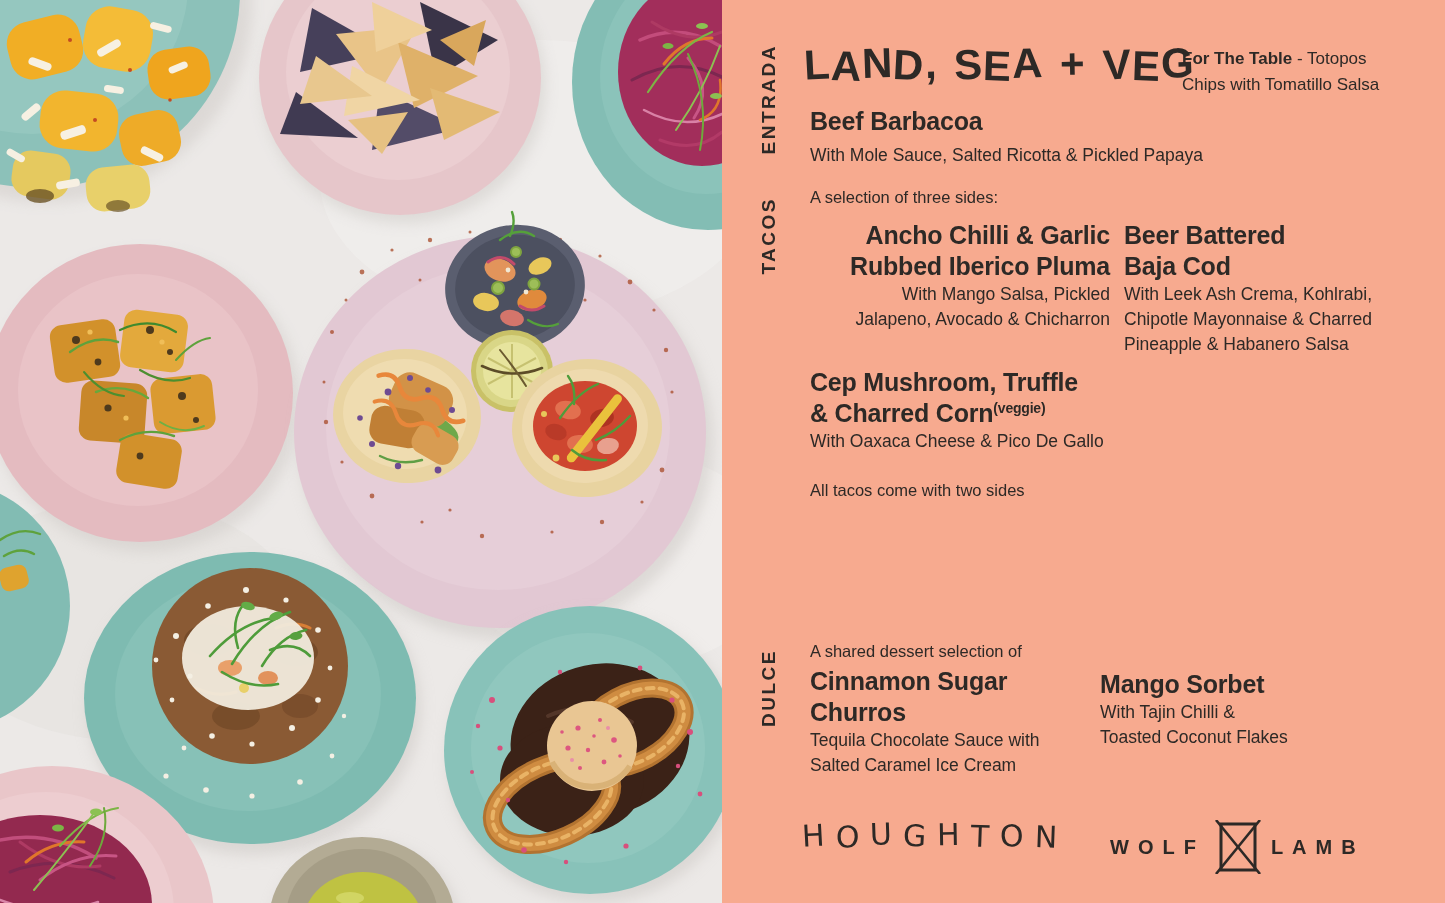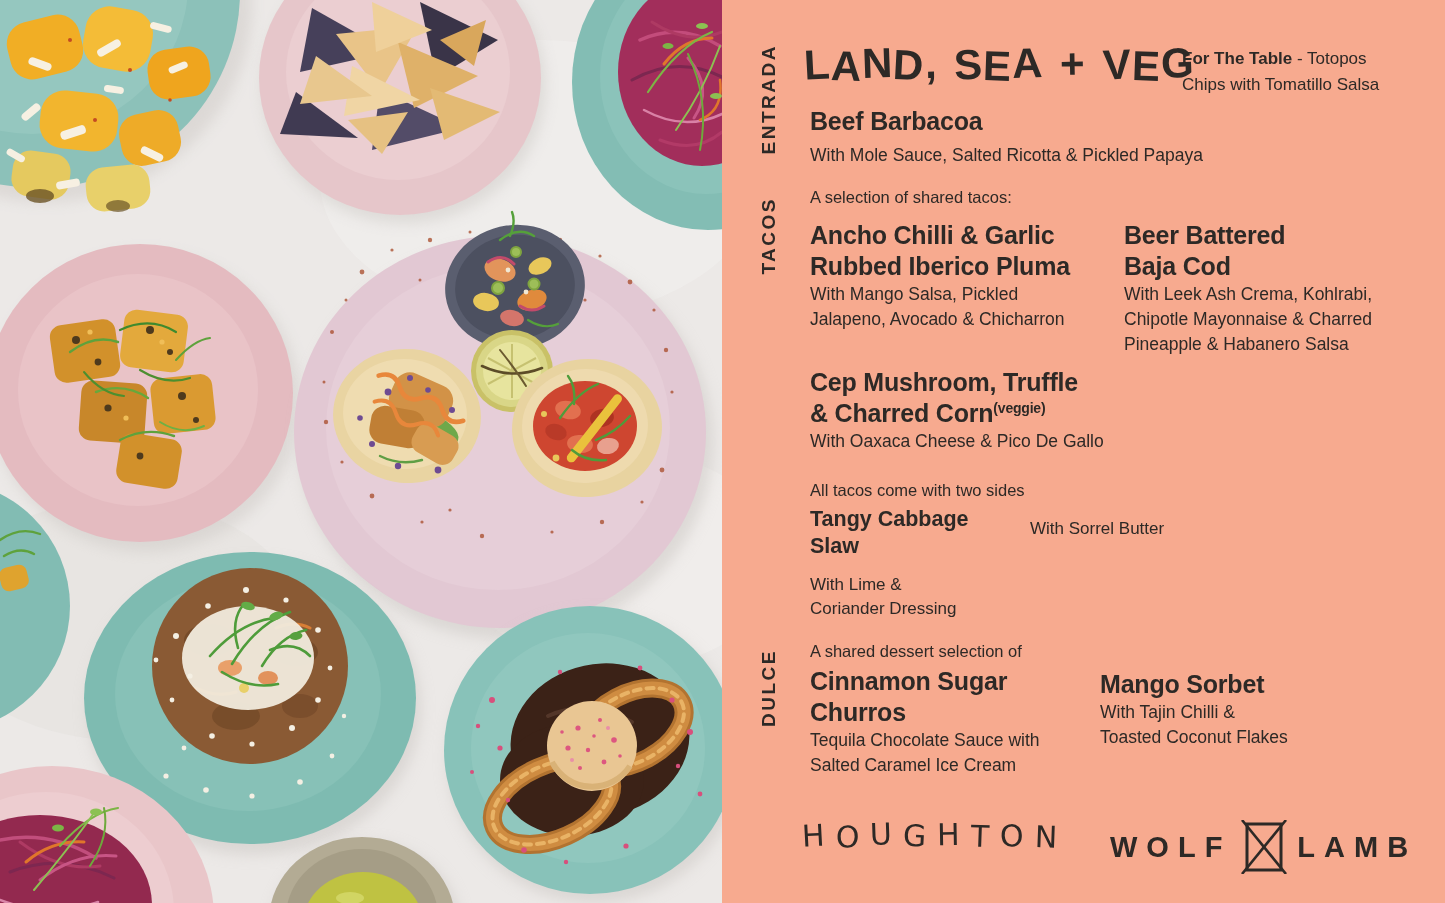--- a/index.html
+++ b/index.html
@@ -13,21 +13,21 @@
   .hand span{display:inline-block;}
   .fortable{font-size:17px;line-height:1.5;width:240px;}
   .b{font-weight:700;}
   .dish-h{font-weight:700;font-size:25px;line-height:1.24;letter-spacing:-0.2px;}
   .dish-h sup{font-size:14px;font-weight:700;}
   .dish-d{font-size:17.5px;line-height:1.42;}
   .intro{font-size:16.5px;}
   .side-h{font-weight:700;font-size:21.5px;line-height:1.26;}
   .side-d{font-size:17px;line-height:1.42;margin-top:13px;}
   .houghton{font-size:30px;letter-spacing:11px;font-weight:400;font-family:"DejaVu Sans",sans-serif;}
-  .wolflamb{display:flex;align-items:center;gap:10px;font-weight:700;font-size:29px;letter-spacing:9px;}
+  .wolflamb{display:flex;align-items:center;gap:10px;font-weight:700;font-size:20px;letter-spacing:9px;}
   .wolflamb svg{display:block;}
 </style>
 </head>
 <body>
 
 <div id="stage">
 
   <svg id="photo" viewBox="0 0 722 903" xmlns="http://www.w3.org/2000/svg">
     <defs>
       <filter id="soft" x="-30%" y="-30%" width="160%" height="160%">
@@ -404,23 +404,23 @@
     <div class="abs title hand" style="left:82px;top:44px;"><span style="transform: rotate(-3deg) translateY(0px);">L</span><span style="transform: rotate(2deg) translateY(1.5px);">A</span><span style="transform: rotate(-2deg) translateY(-1.5px);">N</span><span style="transform: rotate(3deg) translateY(0.5px);">D</span><span style="transform: rotate(-1deg) translateY(-1px);">,</span><span style="transform: rotate(2deg) translateY(1px); width: 0.4em;"> </span><span style="transform: rotate(-3deg) translateY(0px);">S</span><span style="transform: rotate(2deg) translateY(1.5px);">E</span><span style="transform: rotate(-2deg) translateY(-1.5px);">A</span><span style="transform: rotate(3deg) translateY(0.5px); width: 0.4em;"> </span><span style="transform: rotate(-1deg) translateY(-1px);">+</span><span style="transform: rotate(2deg) translateY(1px); width: 0.4em;"> </span><span style="transform: rotate(-3deg) translateY(0px);">V</span><span style="transform: rotate(2deg) translateY(1.5px);">E</span><span style="transform: rotate(-2deg) translateY(-1.5px);">G</span></div>
 
     <div class="abs" style="left:88px;top:106px;">
       <div class="dish-h pre">Beef Barbacoa</div>
       <div class="dish-d pre" style="margin-top:6px;">With Mole Sauce, Salted Ricotta &amp; Pickled Papaya</div>
     </div>
 
     <div class="abs fortable pre" style="left:460px;top:46px;"><span class="b">For The Table</span><span> - Totopos
 Chips with Tomatillo Salsa</span></div>
 
-    <div class="abs intro" style="left:88px;top:188px;">A selection of shared tacos:</div>
-
-    <div class="abs" style="left:88px;top:220px;width:300px;">
+    <div class="abs intro" style="left:88px;top:188px;">A selection of three sides:</div>
+
+    <div class="abs" style="left:88px;top:220px;width:300px;text-align:right;">
       <div class="dish-h pre">Ancho Chilli &amp; Garlic
 Rubbed Iberico Pluma</div>
       <div class="dish-d pre">With Mango Salsa, Pickled
 Jalapeno, Avocado &amp; Chicharron</div>
     </div>
 
     <div class="abs" style="left:402px;top:220px;width:300px;">
       <div class="dish-h pre">Beer Battered
 Baja Cod</div>
       <div class="dish-d pre">With Leek Ash Crema, Kohlrabi,
@@ -429,29 +429,22 @@
     </div>
 
     <div class="abs" style="left:88px;top:367px;width:320px;">
       <div class="dish-h pre"><span>Cep Mushroom, Truffle
 &amp; Charred Corn</span><sup>(veggie)</sup></div>
       <div class="dish-d pre">With Oaxaca Cheese &amp; Pico De Gallo</div>
     </div>
 
     <div class="abs intro" style="left:88px;top:481px;">All tacos come with two sides</div>
 
-    <div class="abs" style="left:88px;top:506px;width:200px;">
-      <div class="side-h pre">Tangy Cabbage
-Slaw</div>
-      <div class="side-d pre">With Lime &amp;
-Coriander Dressing</div>
-    </div>
 
     <div class="abs" style="left:308px;top:508px;width:220px;">
-      <div class="side-d pre" style="margin-top:9px;">With Sorrel Butter</div>
     </div>
 
     <div class="abs intro" style="left:88px;top:642px;">A shared dessert selection of</div>
 
     <div class="abs" style="left:378px;top:669px;width:260px;">
       <div class="dish-h pre">Mango Sorbet</div>
       <div class="dish-d pre">With Tajin Chilli &amp;
 Toasted Coconut Flakes</div>
     </div>
 

